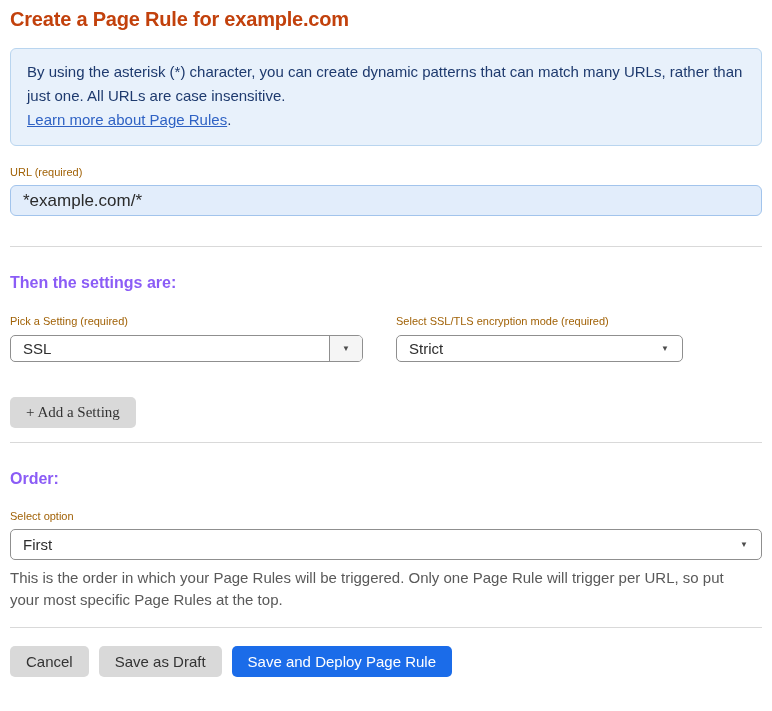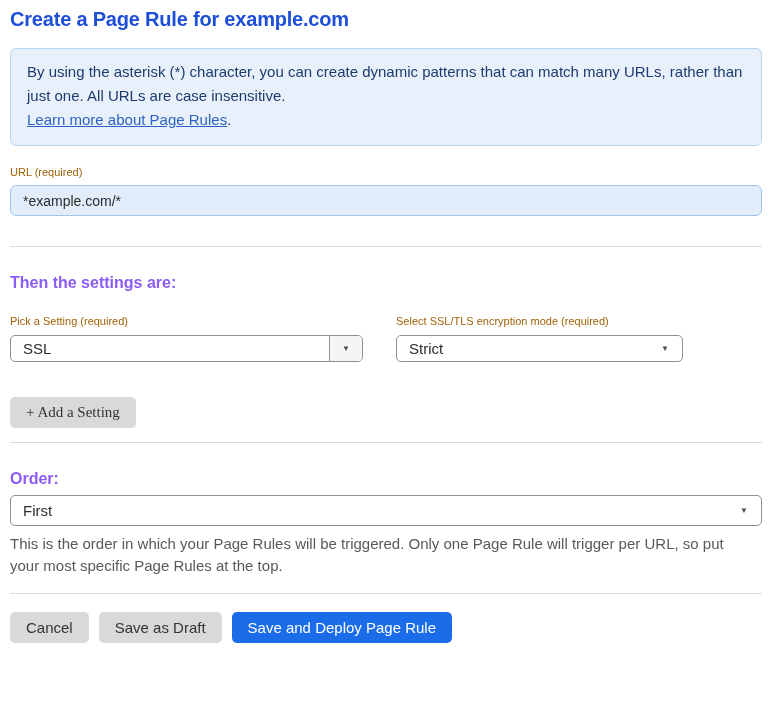--- a/index.html
+++ b/index.html
@@ -9,21 +9,21 @@
     height: 711px;
     font-family: "Liberation Sans", "DejaVu Sans", sans-serif;
     color: #303030;
     overflow: hidden;
   }
   .container { padding: 8px 10px 0 10px; }
 
   .page-title {
     font-size: 20px;
     font-weight: 700;
-    color: #1d4ed8;
+    color: #c2410c;
     letter-spacing: -0.2px;
   }
 
   .info-box {
     margin-top: 17px;
     background: var(--info-bg, #e8f1fb);
     border: 1px solid var(--info-border, #b9d5ef);
     border-radius: 6px;
     padding: 11px 16px 13px 16px;
     color: var(--info-text, #1e3a6e);
@@ -45,21 +45,21 @@
 
   .url-input {
     display: block;
     margin-top: 7px;
     width: 100%;
     height: 31px;
     background: var(--input-bg, #e2edfb);
     border: 1px solid var(--input-border, #a2c4ec);
     border-radius: 6px;
     font-family: "Liberation Sans", sans-serif;
-    font-size: 14px;
+    font-size: 17px;
     color: #2b2b2b;
     padding: 0 12px;
     outline: none;
   }
 
   .divider {
     border: none;
     border-top: 1px solid #d9d9d9;
     margin-top: 30px;
   }
@@ -188,20 +188,21 @@
       </div>
     </div>
   </div>
 
   <button class="btn btn-gray add-setting">+ Add a Setting</button>
 
   <hr class="divider divider-2">
 
   <div class="section-heading">Order:</div>
 
+  <div class="field-label order-select-label">Select option</div>
   <div class="dropdown order-dropdown">
     <span class="dd-value">First</span>
     <span class="dd-arrow dd-arrow-plain">▼</span>
   </div>
 
   <div class="helper-text">This is the order in which your Page Rules will be triggered. Only one Page Rule will trigger per URL, so put your most specific Page Rules at the top.</div>
 
   <hr class="divider divider-3">
 
   <div class="footer-actions">

